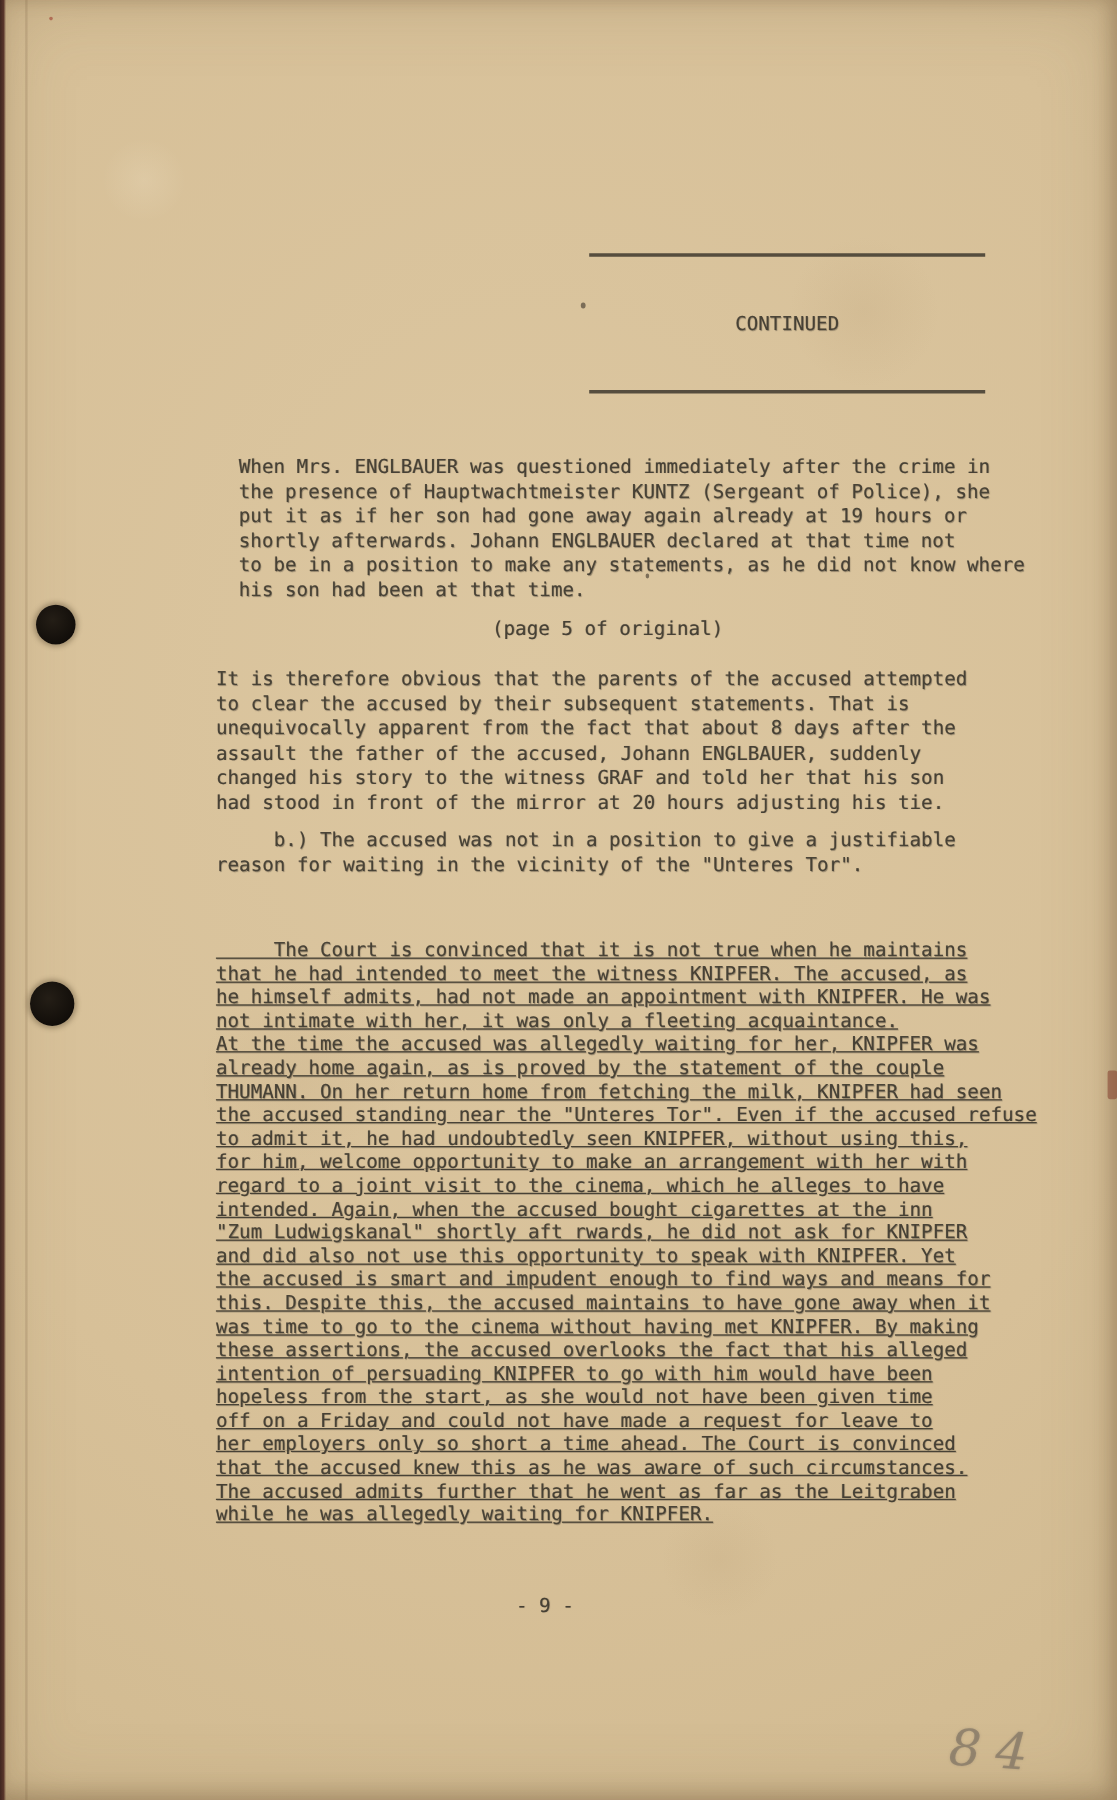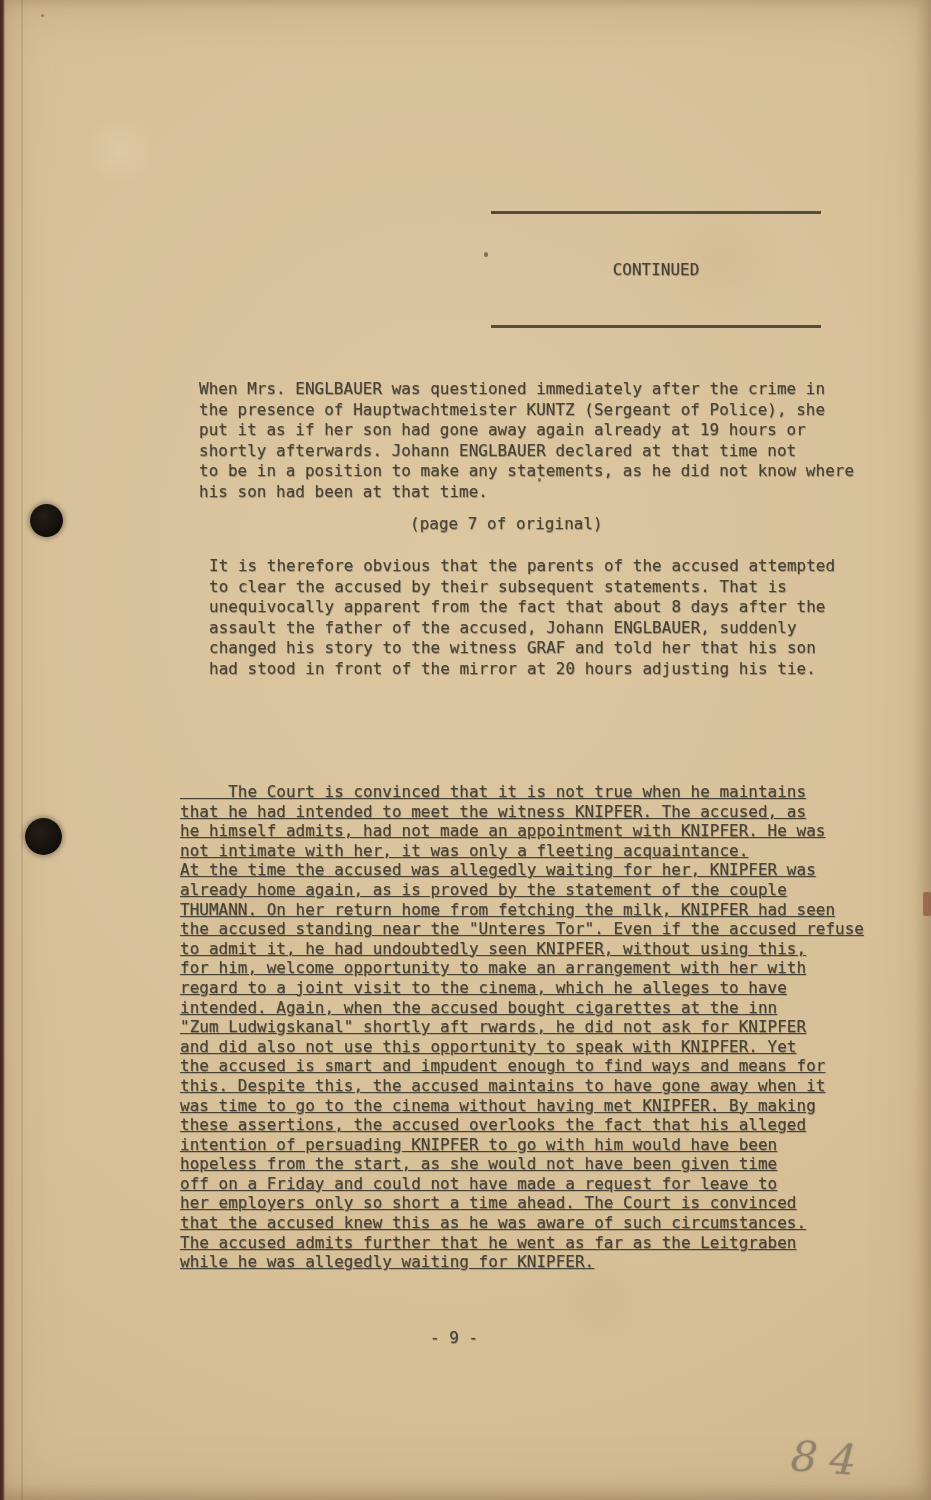--- a/index.html
+++ b/index.html
@@ -53,21 +53,21 @@
     left: 491px; top: 211px; width: 330px;
     text-align: center;
     line-height: 21px;
     border-top: 3px solid rgba(52,47,39,0.8);
     border-bottom: 3px solid rgba(52,47,39,0.8);
     padding: 3px 0 3px 0;
   }
   .sub8 { left: 362px; top: 318px; line-height: 21px; }
   .p1   { left: 179px; top: 379px; line-height: 20.6px; margin-left: 20px; }
   .sub9 { left: 410px; top: 513px; line-height: 21px; }
-  .p2   { left: 180px; top: 556px; line-height: 20.6px; margin-left: 29px; }
+  .p2   { left: 180px; top: 556px; line-height: 20.6px; }
   .p3   { left: 180px; top: 690px; line-height: 20.6px; }
   .p4   { left: 180px; top: 782px; line-height: 19.6px; text-decoration: underline; }
   .pagenum { left: 430px; top: 1327px; line-height: 21px; }
 
   .handwritten {
     position: absolute; left: 791px; top: 1434px;
     font-family: "DejaVu Serif", serif;
     font-style: italic;
     font-size: 42px;
     letter-spacing: 12px;
@@ -100,29 +100,31 @@
   </div>
 
 
   <div class="typed p1">When Mrs. ENGLBAUER was questioned immediately after the crime in
 the presence of Hauptwachtmeister KUNTZ (Sergeant of Police), she
 put it as if her son had gone away again already at 19 hours or
 shortly afterwards. Johann ENGLBAUER declared at that time not
 to be in a position to make any statements, as he did not know where
 his son had been at that time.</div>
 
-  <div class="typed sub9">(page 7 of original)</div>
+  <div class="typed sub9">(page 5 of original)</div>
 
   <div class="typed p2">It is therefore obvious that the parents of the accused attempted
 to clear the accused by their subsequent statements. That is
 unequivocally apparent from the fact that about 8 days after the
 assault the father of the accused, Johann ENGLBAUER, suddenly
 changed his story to the witness GRAF and told her that his son
 had stood in front of the mirror at 20 hours adjusting his tie.</div>
 
+  <div class="typed p3">     b.) The accused was not in a position to give a justifiable
+reason for waiting in the vicinity of the "Unteres Tor".</div>
 
   <div class="typed p4">     The Court is convinced that it is not true when he maintains
 that he had intended to meet the witness KNIPFER. The accused, as
 he himself admits, had not made an appointment with KNIPFER. He was
 not intimate with her, it was only a fleeting acquaintance.
 At the time the accused was allegedly waiting for her, KNIPFER was
 already home again, as is proved by the statement of the couple
 THUMANN. On her return home from fetching the milk, KNIPFER had seen
 the accused standing near the "Unteres Tor". Even if the accused refuse
 to admit it, he had undoubtedly seen KNIPFER, without using this,

